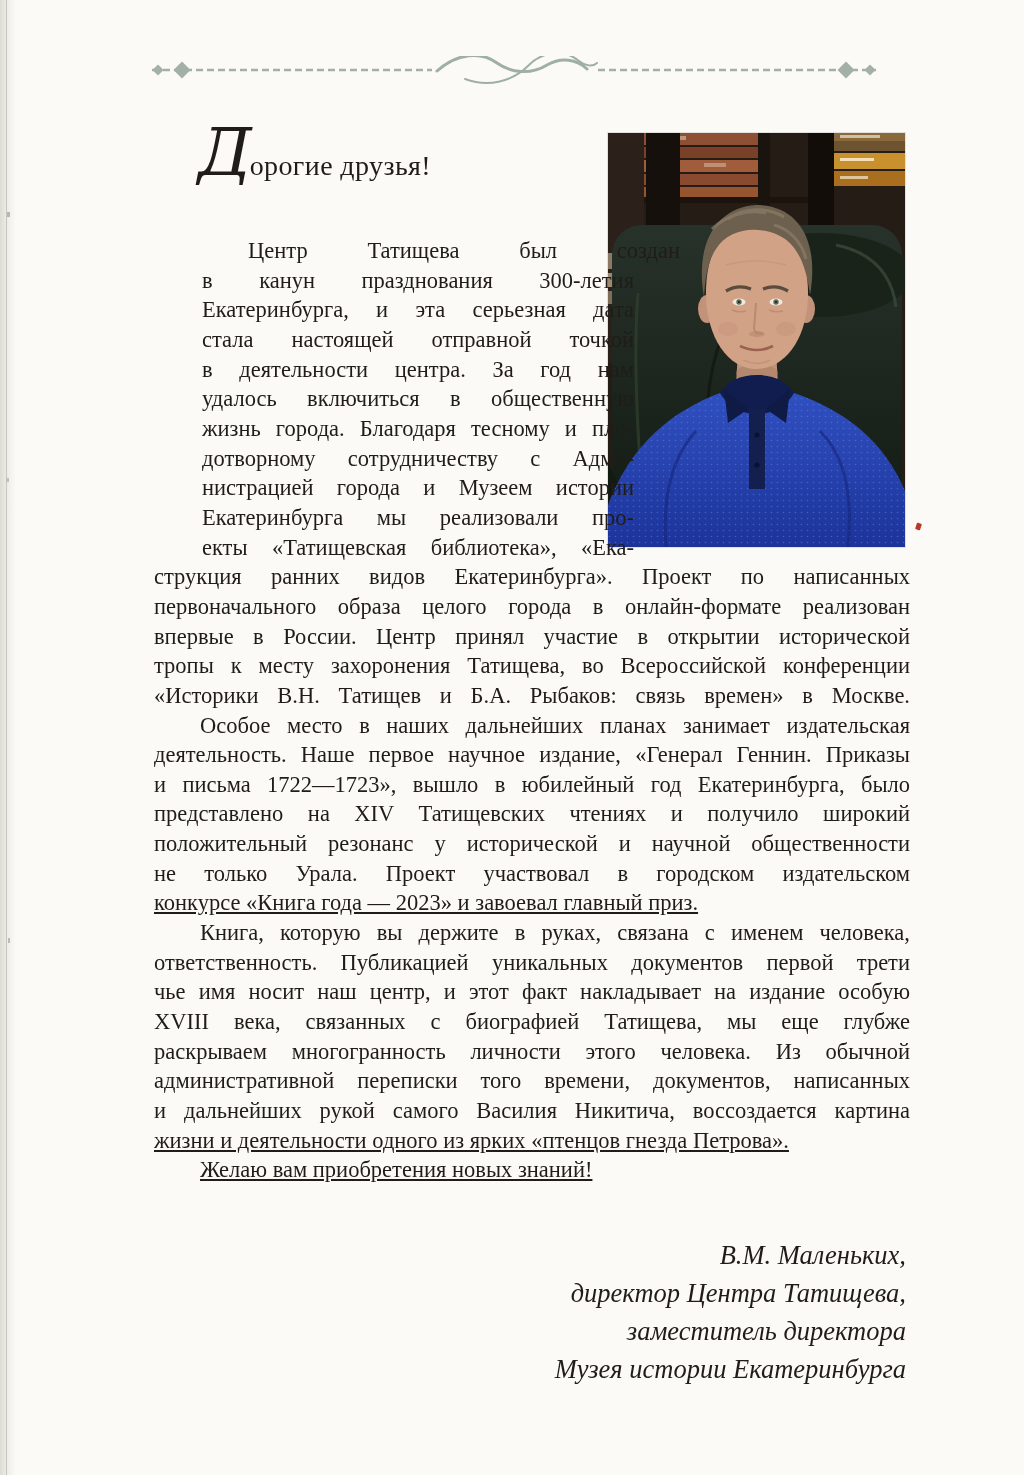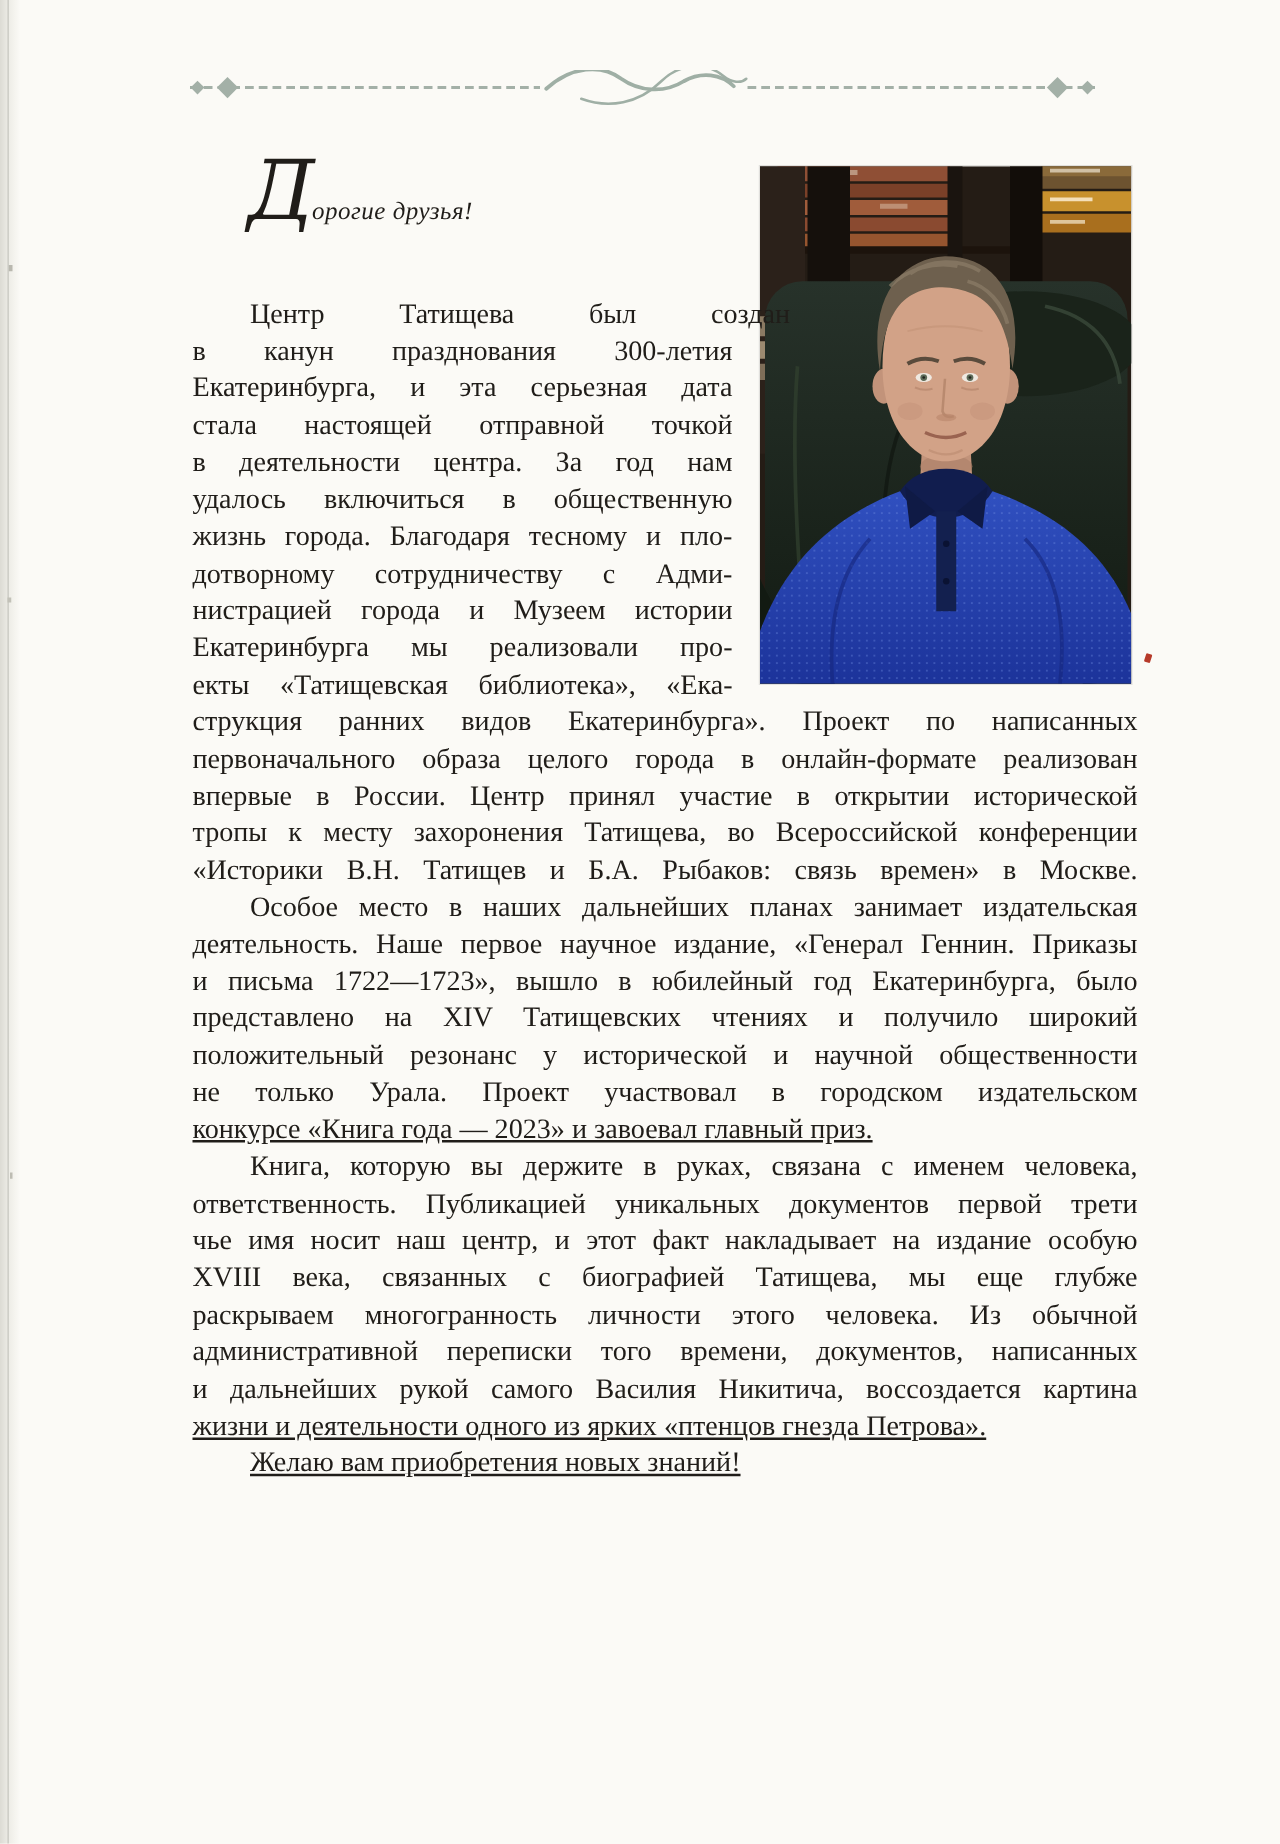--- a/index.html
+++ b/index.html
@@ -8,27 +8,27 @@
     background:#fbfaf6;color:#201d19;
     font-family:"Liberation Serif",serif;
   }
   .page{position:absolute;inset:0;overflow:hidden;}
   .crease{position:absolute;left:0;top:0;bottom:0;width:16px;
     background:linear-gradient(to right,#dcdbd4 0%,#eeede7 45%,rgba(251,250,246,0) 100%);}
   .crease-line{position:absolute;left:6px;top:0;bottom:0;width:1px;background:rgba(130,130,120,.35);}
   .divider{position:absolute;left:148px;top:56px;}
   .greeting{position:absolute;left:198px;top:124px;display:flex;align-items:baseline;}
   .dropcap{font-family:"DejaVu Serif",serif;font-style:italic;font-size:66px;line-height:58px;letter-spacing:-2px;}
-  .greet-rest{font-size:20px;letter-spacing:.4px;font-style:italic;}
+  .greet-rest{font-size:28px;letter-spacing:.4px;}
   .photo{position:absolute;left:608px;top:133px;width:297px;height:414px;
     box-shadow:0 0 0 1px rgba(0,0,0,.10);}
   .photo svg{display:block;}
   .bodytext{position:absolute;left:154px;top:236px;width:756px;font-size:22.5px;}
   .ln{line-height:29.65px;text-align:justify;text-align-last:justify;}
-  .narrow .ln, .ln.narrow{width:432px;}
+  .narrow .ln, .ln.narrow{width:432px;margin-left:48px;}
   .ind{padding-left:46px;}
   .endl{text-align-last:left;text-decoration:underline;}
   .signature{position:absolute;left:154px;top:1236px;width:752px;}
   .sig{font-style:italic;font-size:26.5px;line-height:38px;text-align:right;text-align-last:right;}
   .speck{position:absolute;}
   .speck.red{left:916px;top:523px;width:5px;height:7px;background:#b63a2a;transform:rotate(18deg);border-radius:1px;}
   .speck.s1{left:7px;top:212px;width:3px;height:5px;background:#b9b8af;}
   .speck.s2{left:6px;top:478px;width:3px;height:4px;background:#c2c1b8;}
   .speck.s3{left:8px;top:938px;width:2px;height:5px;background:#bdbcb3;}
 </style>
@@ -197,19 +197,25 @@
         <div class="ln">раскрываем многогранность личности этого человека. Из обычной</div>
         <div class="ln">административной переписки того времени, документов, написанных</div>
         <div class="ln">и дальнейших рукой самого Василия Никитича, воссоздается картина</div>
         <div class="ln  endl">жизни и деятельности одного из ярких «птенцов гнезда Петрова».</div>
       </div>
     <div>
         <div class="ln  ind endl">Желаю вам приобретения новых знаний!</div>
       </div>
   </div>
 
+  <div class="signature">
+      <div class="ln sig">В.М. Маленьких,</div>
+      <div class="ln sig">директор Центра Татищева,</div>
+      <div class="ln sig">заместитель директора</div>
+      <div class="ln sig">Музея истории Екатеринбурга</div>
+    </div>
 
   <div class="speck red"></div>
   <div class="speck s1"></div>
   <div class="speck s2"></div>
   <div class="speck s3"></div>
 
 </div>
 
 </body></html>

